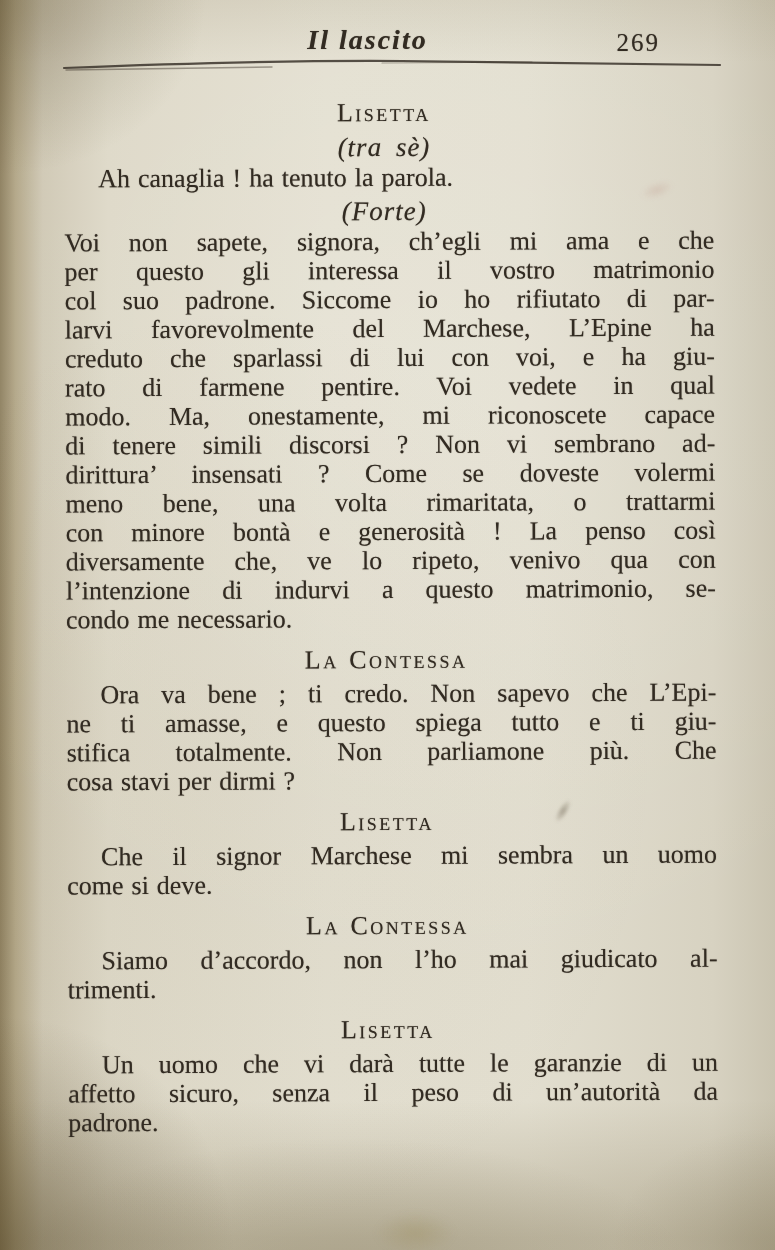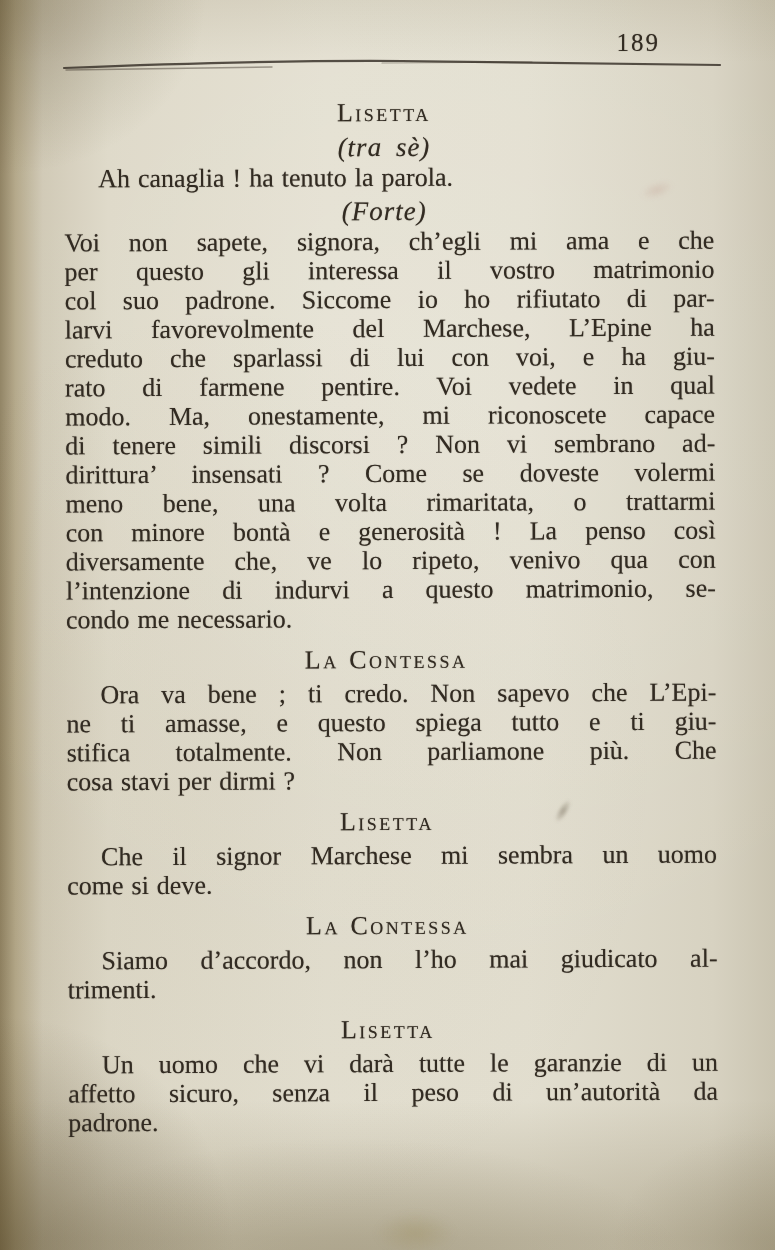--- a/index.html
+++ b/index.html
@@ -60,21 +60,22 @@
     background:radial-gradient(closest-side, rgba(165,105,95,.18), rgba(165,105,95,0));filter:blur(2px);}
   .stain-3{left:375px;top:1212px;width:80px;height:42px;
     background:radial-gradient(closest-side, rgba(150,133,78,.28), rgba(150,133,78,0));filter:blur(3px);}
 </style>
 </head>
 <body>
 
 <div class="page">
   <div class="texture"></div>
 
-  <div class="folio">189</div>
+  <div class="running-title">Il lascito</div>
+  <div class="folio">269</div>
 
   <svg class="rule" viewBox="0 0 660 14" preserveAspectRatio="none">
     <path d="M2,10 Q200,2 340,3 Q520,5 658,7" fill="none" stroke="#3b342b" stroke-width="2.2" stroke-linecap="round" opacity="0.85"></path>
     <path d="M4,12 L210,9" fill="none" stroke="#3b342b" stroke-width="1.4" stroke-linecap="round" opacity="0.45"></path>
     <path d="M320,5 L470,4" fill="none" stroke="#3b342b" stroke-width="1.2" stroke-linecap="round" opacity="0.4"></path>
   </svg>
 
   <div class="content" id="content">
       <div class="speaker">Lisetta</div>
       <div class="direction">(tra sè)</div>

